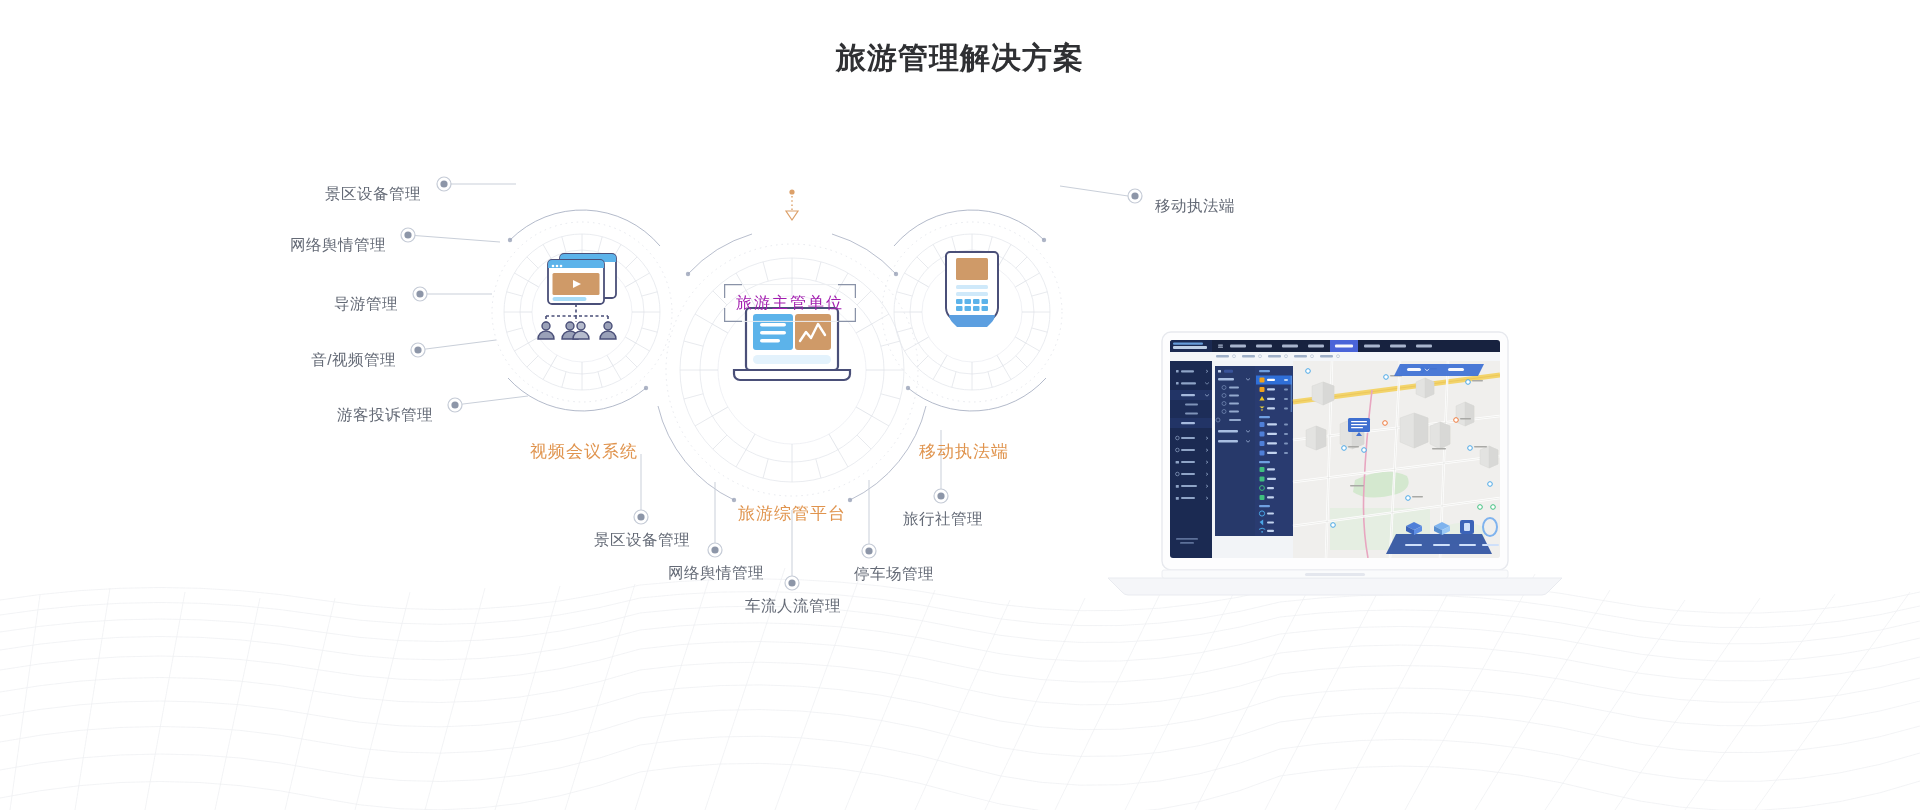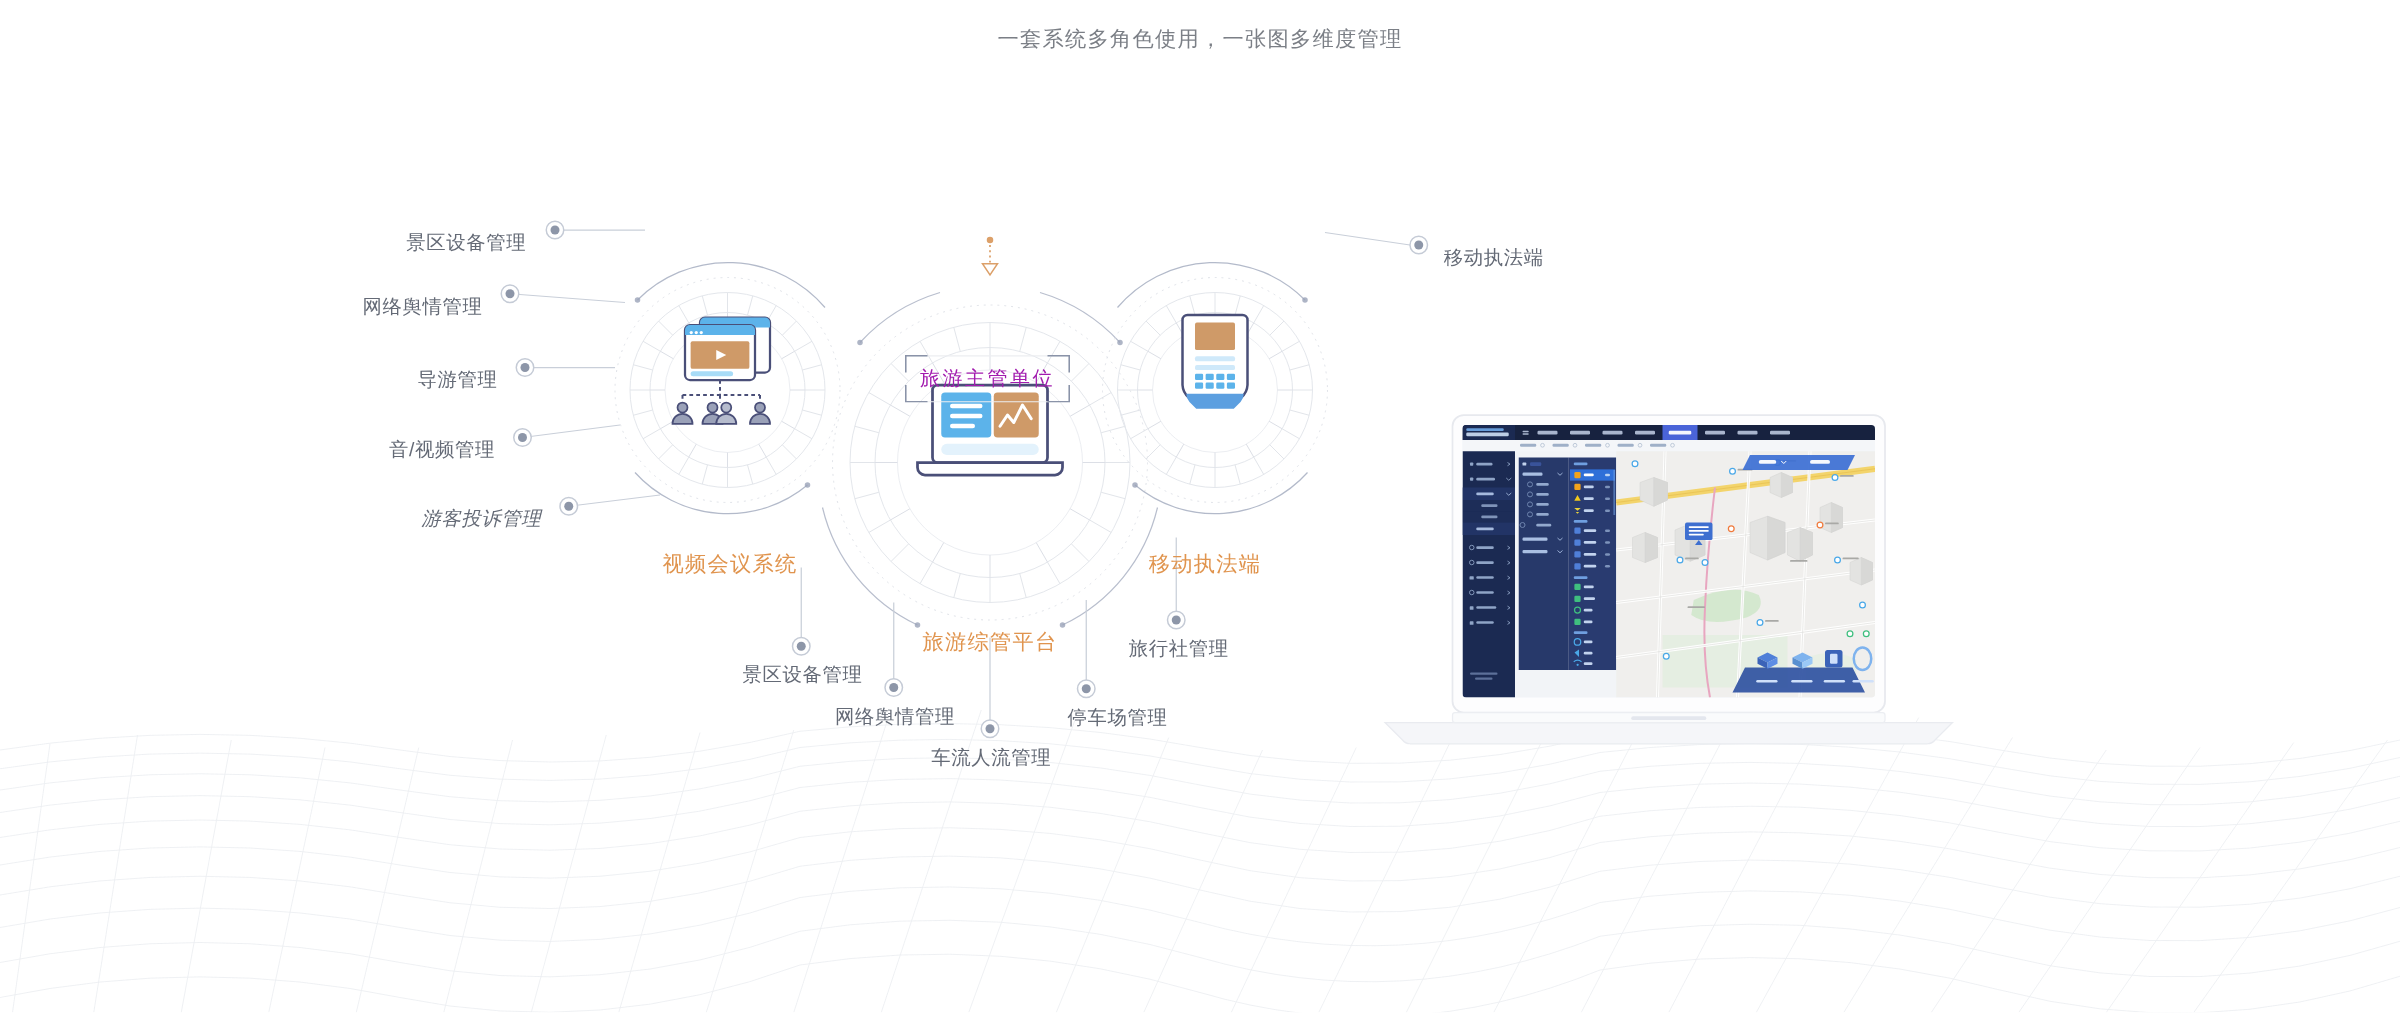--- a/index.html
+++ b/index.html
@@ -89,21 +89,21 @@
       <path d="M1535 94 L 1405 330"></path>
     <path d="M1610 110 L 1475 330"></path>
       <path d="M1685 120 L 1545 330"></path>
       <path d="M1760 118 L 1615 330"></path>
     <path d="M1835 114 L 1685 330"></path>
       <path d="M1910 112 L 1755 330"></path>
   </g>
 </svg>
 
 <div id="header">
-  <div id="page-subtitle">一套系统多角色使用，一张图多维度管理</div>
+  <div id="page-title">旅游管理解决方案</div>
 </div>
 
 <div id="stage">
 
   <svg id="diagram-svg" width="1920" height="560" viewBox="0 0 1920 560">
     <defs>
       
     </defs>
 
     <g transform="translate(582,182)">
@@ -422,21 +422,21 @@
   </div>
 
   <div class="node-cap" style="left:584px; top:310px;text-align:right;">视频会议系统</div>
   <div class="node-cap" style="left:792px; top:372px;">旅游综管平台</div>
   <div class="node-cap" style="left:964px; top:310px;">移动执法端</div>
 
   <div class="lbl right-al" style="left:421px; top:54px;">景区设备管理</div>
   <div class="lbl right-al" style="left:386px; top:105px;">网络舆情管理</div>
   <div class="lbl right-al" style="left:398px; top:164px;">导游管理</div>
   <div class="lbl right-al" style="left:396px; top:220px;">音/视频管理</div>
-  <div class="lbl right-al" style="left:433px; top:275px;font-style:italic;">游客投诉管理</div>
+  <div class="lbl right-al" style="left:433px; top:275px;">游客投诉管理</div>
 
   <div class="lbl" style="left:1155px; top:66px;">移动执法端</div>
 
   <div class="lbl" style="left:594px; top:400px;">景区设备管理</div>
   <div class="lbl" style="left:668px; top:433px;">网络舆情管理</div>
   <div class="lbl" style="left:745px; top:466px;">车流人流管理</div>
   <div class="lbl" style="left:854px; top:434px;text-align:center;">停车场管理</div>
   <div class="lbl" style="left:903px; top:379px;">旅行社管理</div>
 
 </div>

